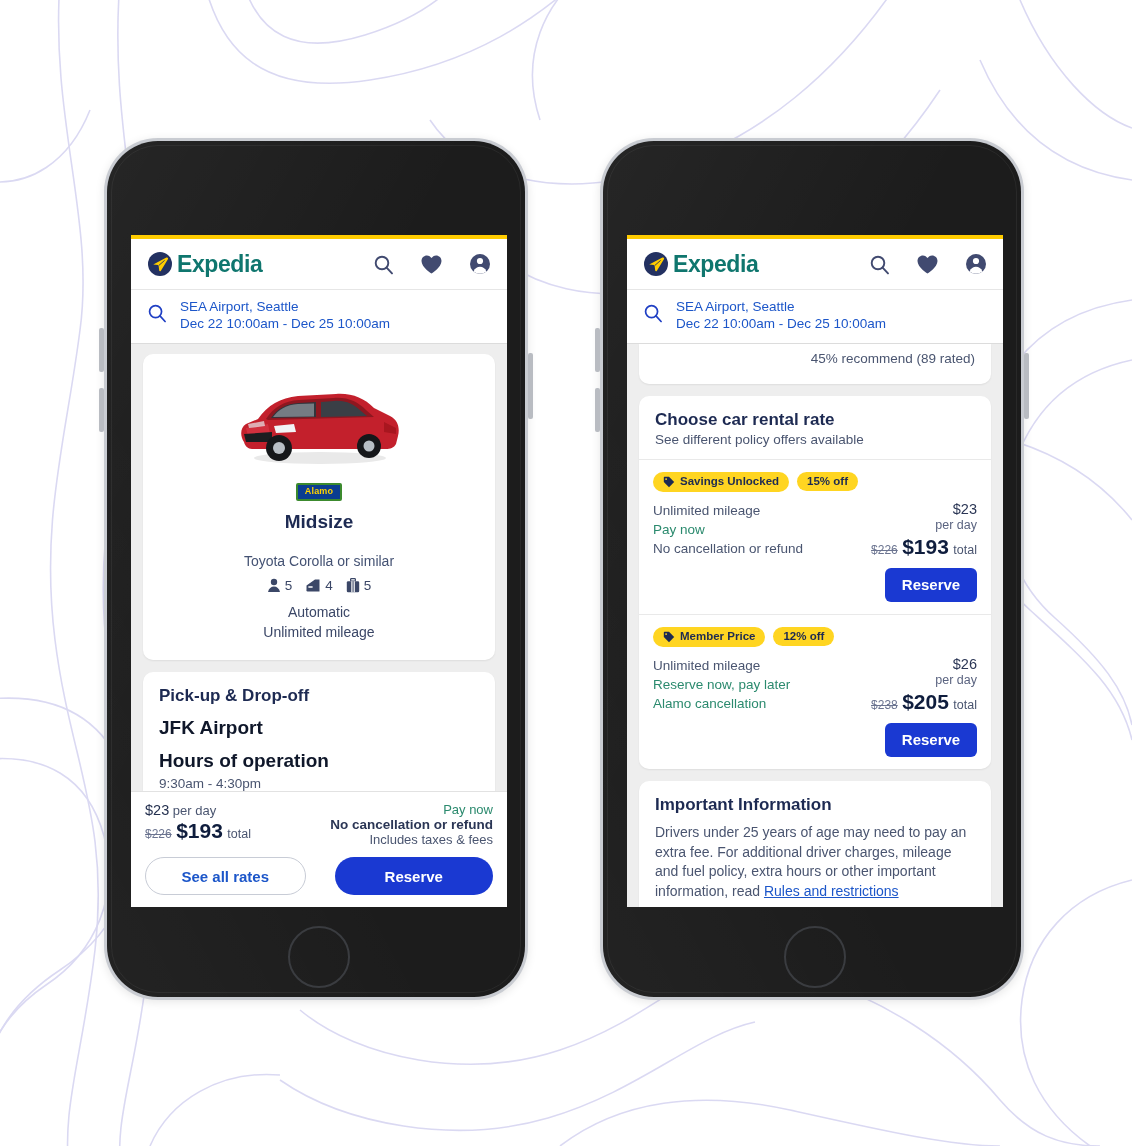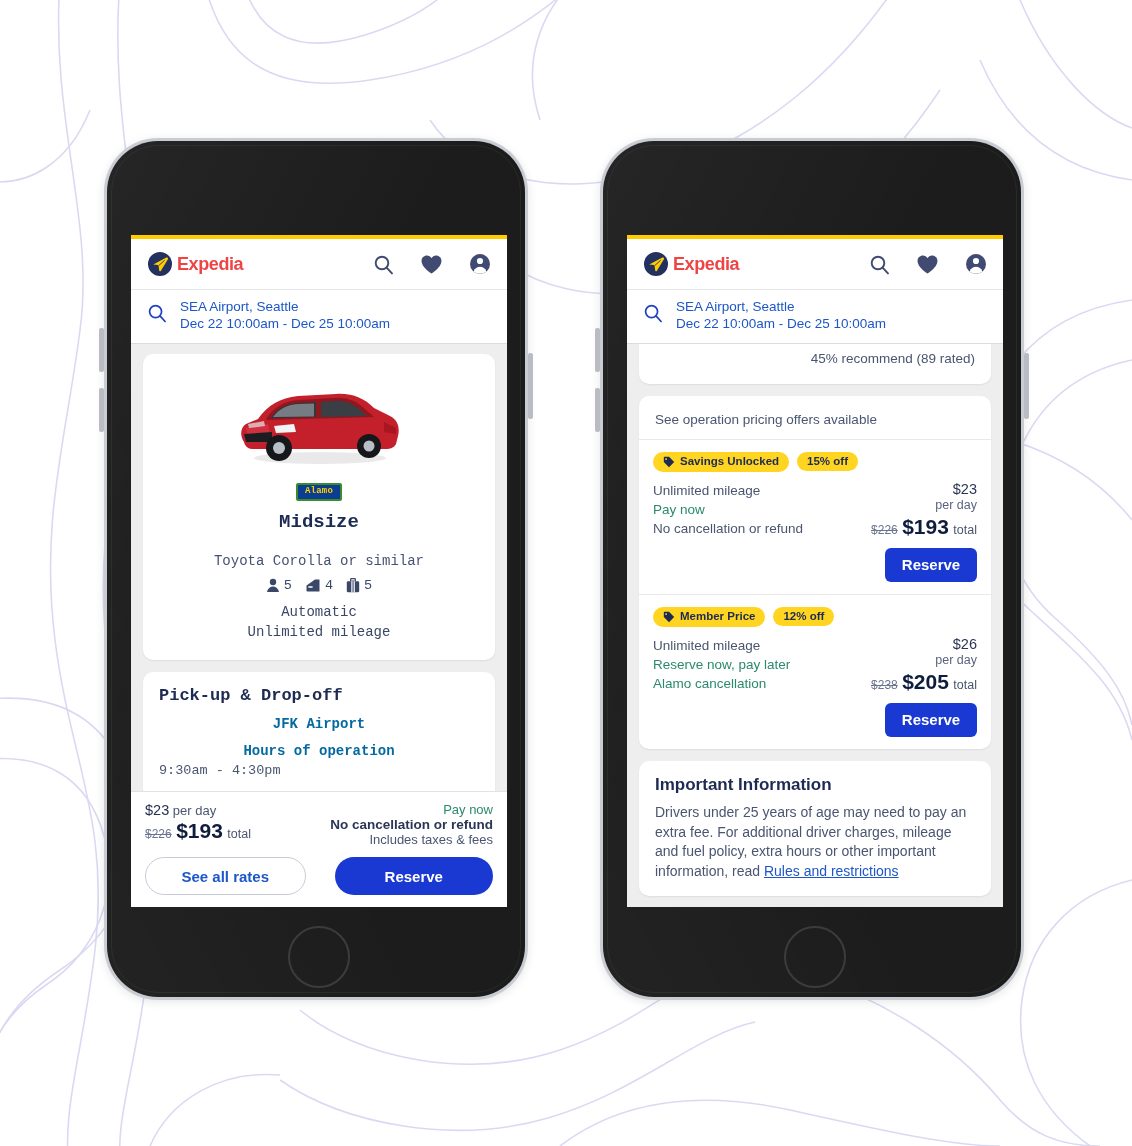--- a/index.html
+++ b/index.html
@@ -62,21 +62,21 @@
 
   
   .topbar-accent { height: 4px; background: #ffcc00; }
   .appbar {
     height: 51px; background: #fff;
     display: flex; align-items: center; justify-content: space-between;
     padding: 0 16px;
     border-bottom: 1px solid #e6e6e6;
   }
   .logo { display: flex; align-items: center; gap: 4px; }
-  .logo-text { font-size: 18px; font-weight: 700; color: #ef4444; letter-spacing: -0.4px; }
+  .logo-text { font-size: 23px; font-weight: 700; color: #0f766e; letter-spacing: -0.4px; }
   .appbar-icons { display: flex; align-items: center; gap: 26px; }
   .icon { color: #414a70; display: flex; align-items: center; }
 
   .searchbar {
     background: #fff; display: flex; align-items: center; gap: 13px;
     padding: 8px 16px 10px 16px;
     border-bottom: 1px solid #dcdcdc;
   }
   .searchbar .q { color: #1f3fc4; flex: none; }
   .search-lines { line-height: 1.28; }
@@ -101,21 +101,21 @@
     border: 2px solid #3c8a2e; line-height: 1;
   }
   .car-title { font-size: 19px; font-weight: 700; color: #1d2a52; margin-top: 10px; }
   .car-sub { font-size: 14px; color: #445273; margin-top: 20px; }
   .specs { display:flex; align-items:center; justify-content:center; gap: 13px; margin-top: 9px; font-size: 13.5px; color:#3b4767; }
   .spec { display:flex; align-items:center; gap:4px; }
   .car-extra { font-size: 14px; color: #3b4767; margin-top: 9px; line-height: 1.45; }
 
   
   .sec-title { font-size: 17px; font-weight: 700; color: #1d2a52; }
-  .sub-bold { font-size: 14px; font-weight: 700; color: #0369a1; margin-top: 11px; text-align: center; }
+  .sub-bold { font-size: 19px; font-weight: 700; color: #0f172a; margin-top: 11px; }
   .body-txt { font-size: 13.5px; color: #4a5570; line-height: 1.42; margin-top: 2px; }
 
   
   .bottombar {
     position: absolute; left: 0; right: 0; bottom: 0;
     background: #fff; border-top: 1px solid #e2e2e2;
     padding: 10px 14px 12px 14px; z-index: 5;
   }
   .bb-row { display: flex; justify-content: space-between; align-items: flex-start; }
   .bb-left .perday { font-size: 13px; color: #4a5570; }
@@ -244,21 +244,21 @@
                 <circle cx="9" cy="9" r="6.3" fill="none" stroke="#1f3fc4" stroke-width="1.8"></circle>
                 <line x1="13.6" y1="13.6" x2="19" y2="19.4" stroke="#1f3fc4" stroke-width="1.8" stroke-linecap="round"></line>
               </svg>
           </span>
           <div class="search-lines">
             <div class="search-line">SEA Airport, Seattle</div>
             <div class="search-line">Dec 22 10:00am - Dec 25 10:00am</div>
           </div>
         </div>
 
-        <div class="scroll" style="height:523px;font-family:Liberation Mono, monospace;">
+        <div class="scroll" style="height:523px;">
 
           <div class="card">
             <div class="car-hero">
               <svg class="car-img" viewBox="0 0 190 100">
                 <ellipse cx="96" cy="88" rx="66" ry="6" fill="#e9e9e9"></ellipse>
                 <path d="M20,72 C16,66 16,58 22,54 L34,49 C44,35 56,28 74,26 L112,24 C128,23 140,28 150,38 L166,46 C174,50 176,58 174,66 L172,74 C170,78 166,79 162,79 L28,79 C24,79 21,76 20,72 Z" fill="#c3202c"></path>
                 <path d="M42,49 C50,37 60,31 75,30 L110,28 C124,27 134,32 142,40 L150,47 L44,50 Z" fill="#8e1720"></path>
                 <path d="M47,48 C54,38 62,34 75,33 L92,32 L92,47 Z" fill="#31353c"></path>
                 <path d="M97,32 L110,31 C121,30 130,34 137,41 L143,46 L97,47 Z" fill="#3a3f46"></path>
                 <path d="M49,47 C55,39 62,35 74,34 L90,33.5 L90,46.5 Z" fill="#c9d2da" opacity="0.45"></path>
@@ -409,21 +409,22 @@
 
           <div class="card" style="margin-top:0; border-top-left-radius:0; border-top-right-radius:0;">
             <div class="card-pad" style="padding-top:0;text-align:right;">
 
               <div class="body-txt" style="margin-top:5px;">45% recommend (89 rated)</div>
             </div>
           </div>
 
           <div class="card">
             <div class="rate-head">
-              <p>See operation pricing offers available</p>
+              <h3>Choose car rental rate</h3>
+              <p>See different policy offers available</p>
             </div>
 
             <div class="rate-row">
               <div class="tags">
                 <span class="tag">
                   <svg width="12" height="12" viewBox="0 0 12 12">
                       <path d="M0.8 1.8 C0.8 1.2 1.2 0.8 1.8 0.8 L6.0 0.8 L11.2 6.0 L6.0 11.2 L0.8 6.0 Z" fill="#1d2a52"></path>
                       <circle cx="3.1" cy="3.1" r="0.95" fill="#ffd521"></circle>
                     </svg>
                   <span>Savings Unlocked</span>

